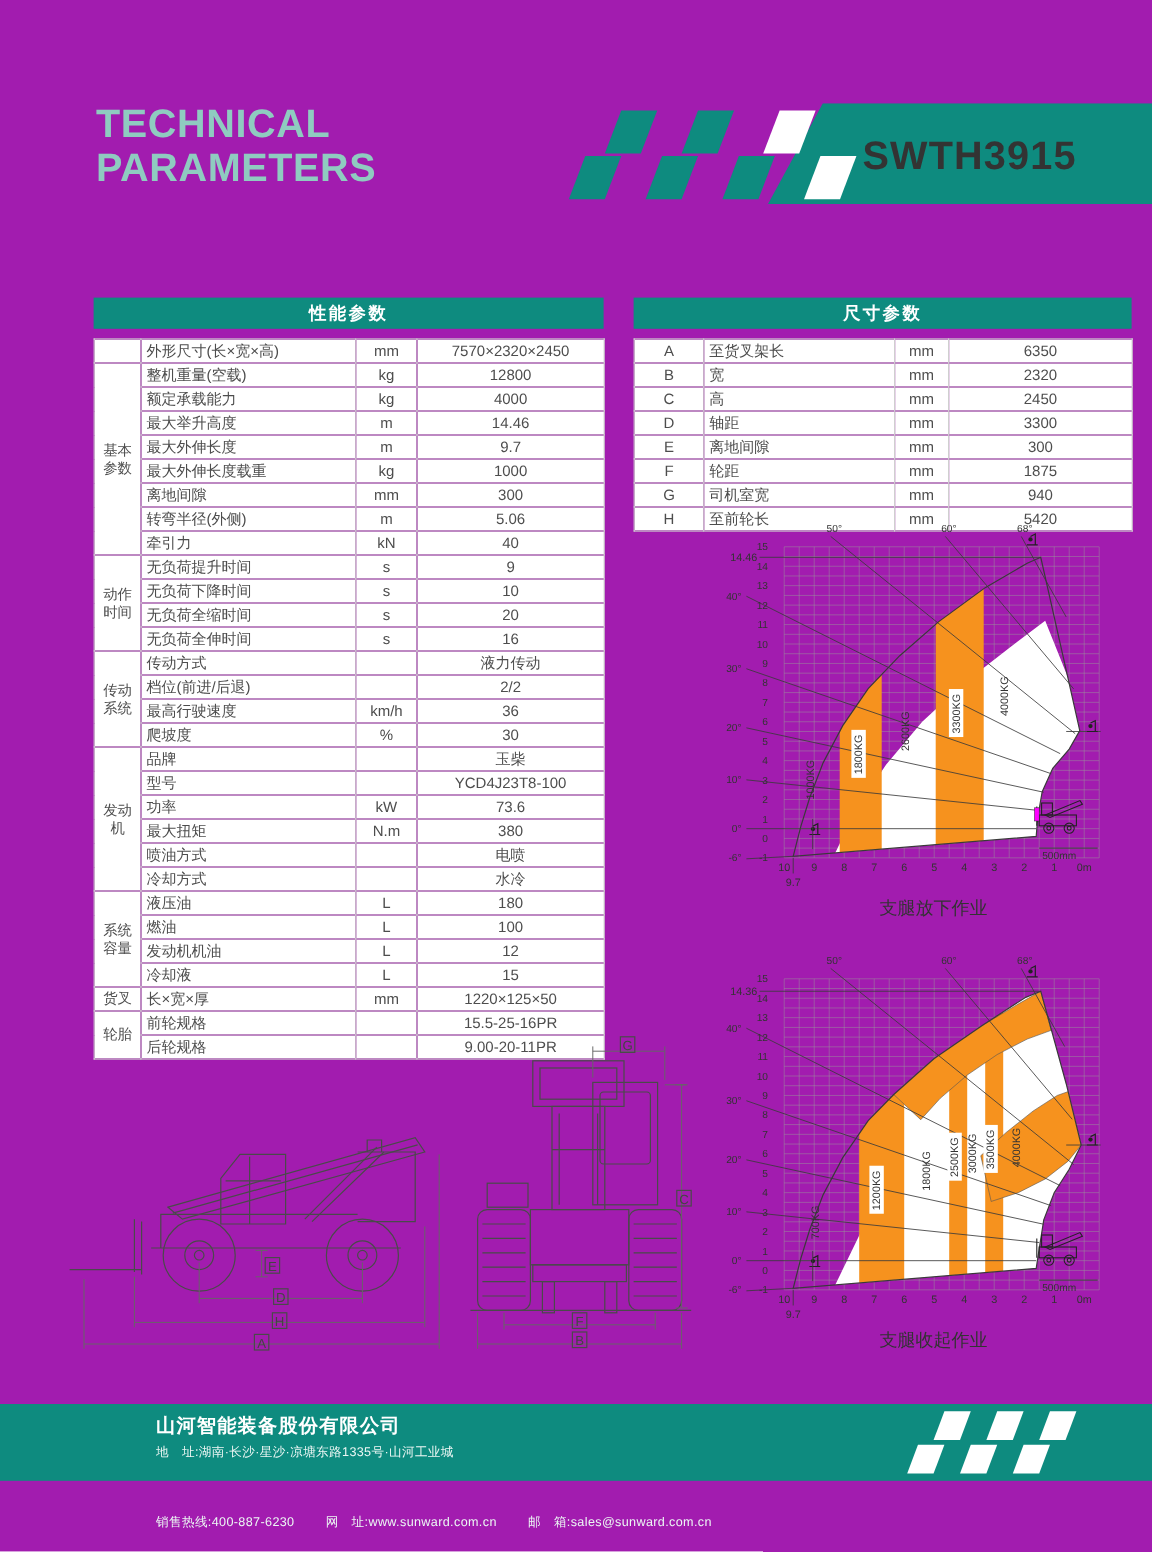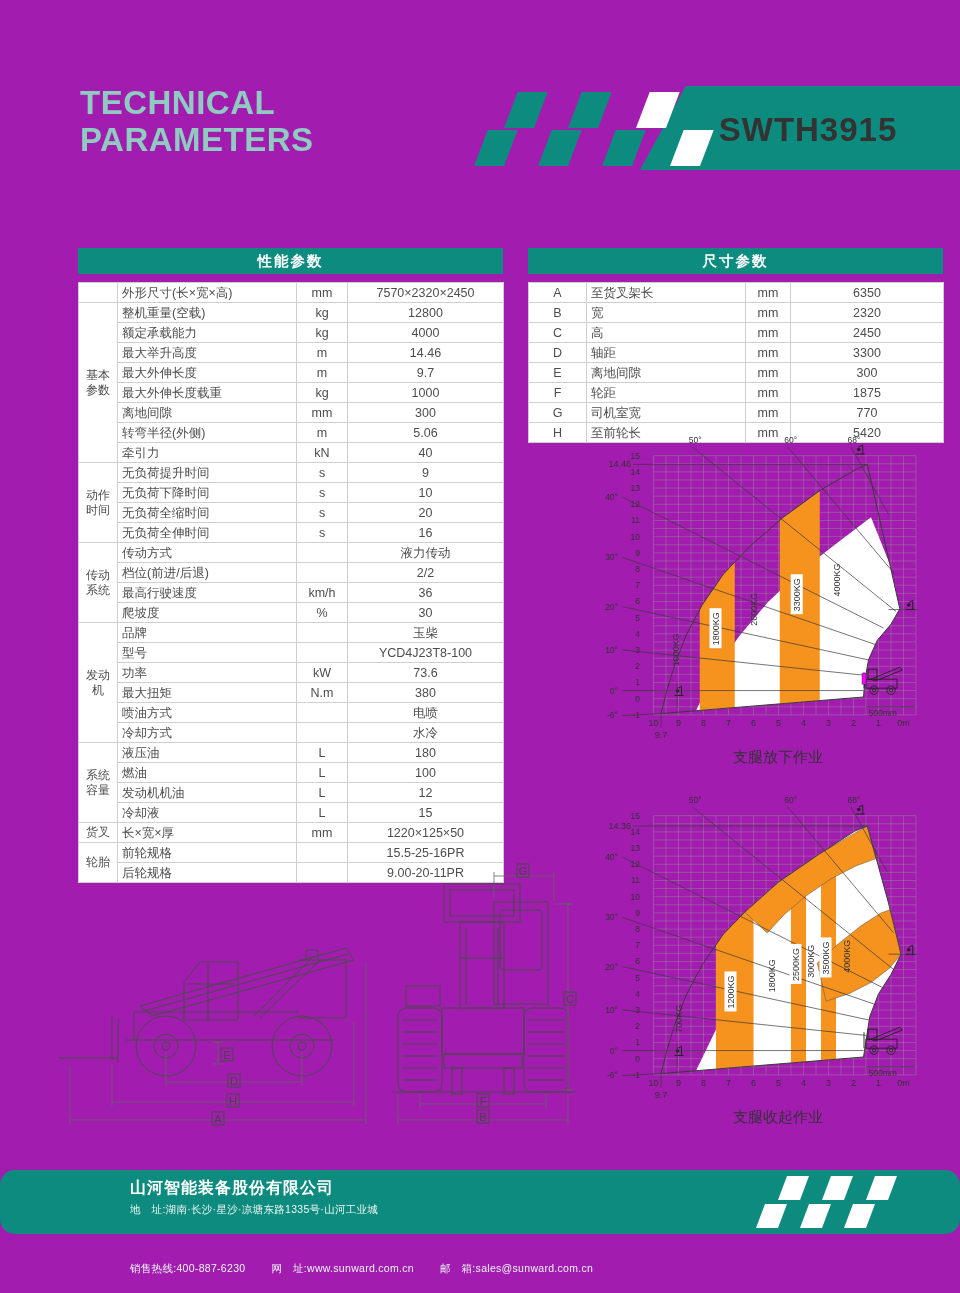--- a/index.html
+++ b/index.html
@@ -24,21 +24,21 @@
   
   .chart{position:absolute;width:352px;height:340px;}
   svg text{font-family:"Liberation Sans","DejaVu Sans",sans-serif;fill:#333;}
   .grid{stroke:#9a9a9a;stroke-width:.4;}
   .ang{stroke:#3a3a3a;stroke-width:.7;fill:none;}
   .draw line,.draw path,.draw rect,.draw circle,.draw polygon{stroke:#4a4a4a;fill:none;stroke-width:1;}
   .draw .dim{stroke:#666;stroke-width:.8;}
   .draw text{font-size:11px;fill:#444;}
   .dimchip{fill:#fff;stroke:none;}
   
-  .footer{position:absolute;left:0;top:1170px;width:960px;height:64px;background:var(--teal);color:#fff;border-radius:15px;}
+  .footer{position:absolute;left:0;top:1170px;width:960px;height:64px;background:var(--teal);color:#fff;}
   .f-company{position:absolute;left:130px;top:8px;font-size:16px;font-weight:bold;letter-spacing:1px;}
   .f-line{position:absolute;left:130px;font-size:10.5px;color:#ecf7f4;letter-spacing:.3px;}
   .f-line.l1{top:33px;}
   .f-line.l2{top:64px;margin-top:28px;}
   .f-line span{margin-right:26px;}
   .f-checker{position:absolute;right:62px;top:4px;}
 </style>
 </head>
 <body>
 
@@ -277,21 +277,21 @@
           <tr>
             <td class="key">F</td>
             <td class="param">轮距</td>
             <td class="unit">mm</td>
             <td class="val">1875</td>
           </tr>
           <tr>
             <td class="key">G</td>
             <td class="param">司机室宽</td>
             <td class="unit">mm</td>
-            <td class="val">770</td>
+            <td class="val">940</td>
           </tr>
           <tr>
             <td class="key">H</td>
             <td class="param">至前轮长</td>
             <td class="unit">mm</td>
             <td class="val">5420</td>
           </tr>
         </tbody>
     </table>
   </div>

